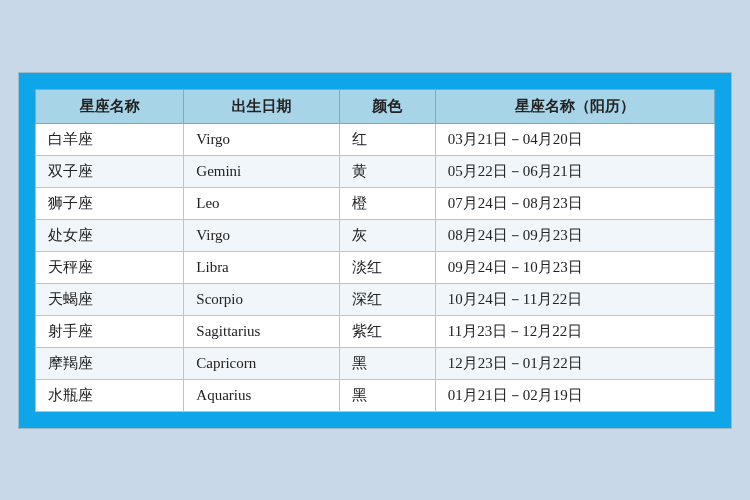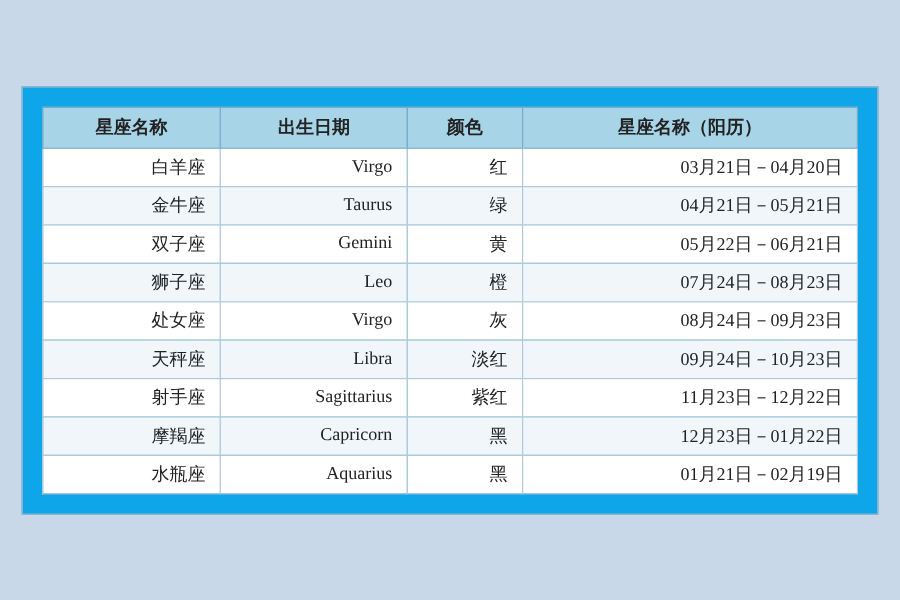--- a/index.html
+++ b/index.html
@@ -27,21 +27,21 @@
       border: 1px solid #7baac8;
       padding: 7px 12px;
       text-align: center;
       font-weight: bold;
       color: #222;
       font-size: 15px;
     }
     tbody tr td {
       border: 1px solid #b0c8d8;
       padding: 6px 12px;
-      text-align: right;
+      text-align: left;
       color: #222;
       font-size: 15px;
       background: #fff;
       margin-top: 25px;
     }
     tbody tr:nth-child(even) td {
       background: #f0f6fa;
     }
   </style>
 </head>
@@ -58,26 +58,20 @@
       </tr>
     </thead>
     <tbody id="table-body">
     <tr>
           <td>白羊座</td>
           <td>Virgo</td>
           <td>红</td>
           <td>03月21日－04月20日</td>
         </tr>
         <tr>
-          <td>金牛座</td>
-          <td>Taurus</td>
-          <td>绿</td>
-          <td>04月21日－05月21日</td>
-        </tr>
-        <tr>
           <td>双子座</td>
           <td>Gemini</td>
           <td>黄</td>
           <td>05月22日－06月21日</td>
         </tr>
         <tr>
           <td>狮子座</td>
           <td>Leo</td>
           <td>橙</td>
           <td>07月24日－08月23日</td>
@@ -88,20 +82,26 @@
           <td>灰</td>
           <td>08月24日－09月23日</td>
         </tr>
         <tr>
           <td>天秤座</td>
           <td>Libra</td>
           <td>淡红</td>
           <td>09月24日－10月23日</td>
         </tr>
         <tr>
+          <td>天蝎座</td>
+          <td>Scorpio</td>
+          <td>深红</td>
+          <td>10月24日－11月22日</td>
+        </tr>
+        <tr>
           <td>射手座</td>
           <td>Sagittarius</td>
           <td>紫红</td>
           <td>11月23日－12月22日</td>
         </tr>
         <tr>
           <td>摩羯座</td>
           <td>Capricorn</td>
           <td>黑</td>
           <td>12月23日－01月22日</td>

